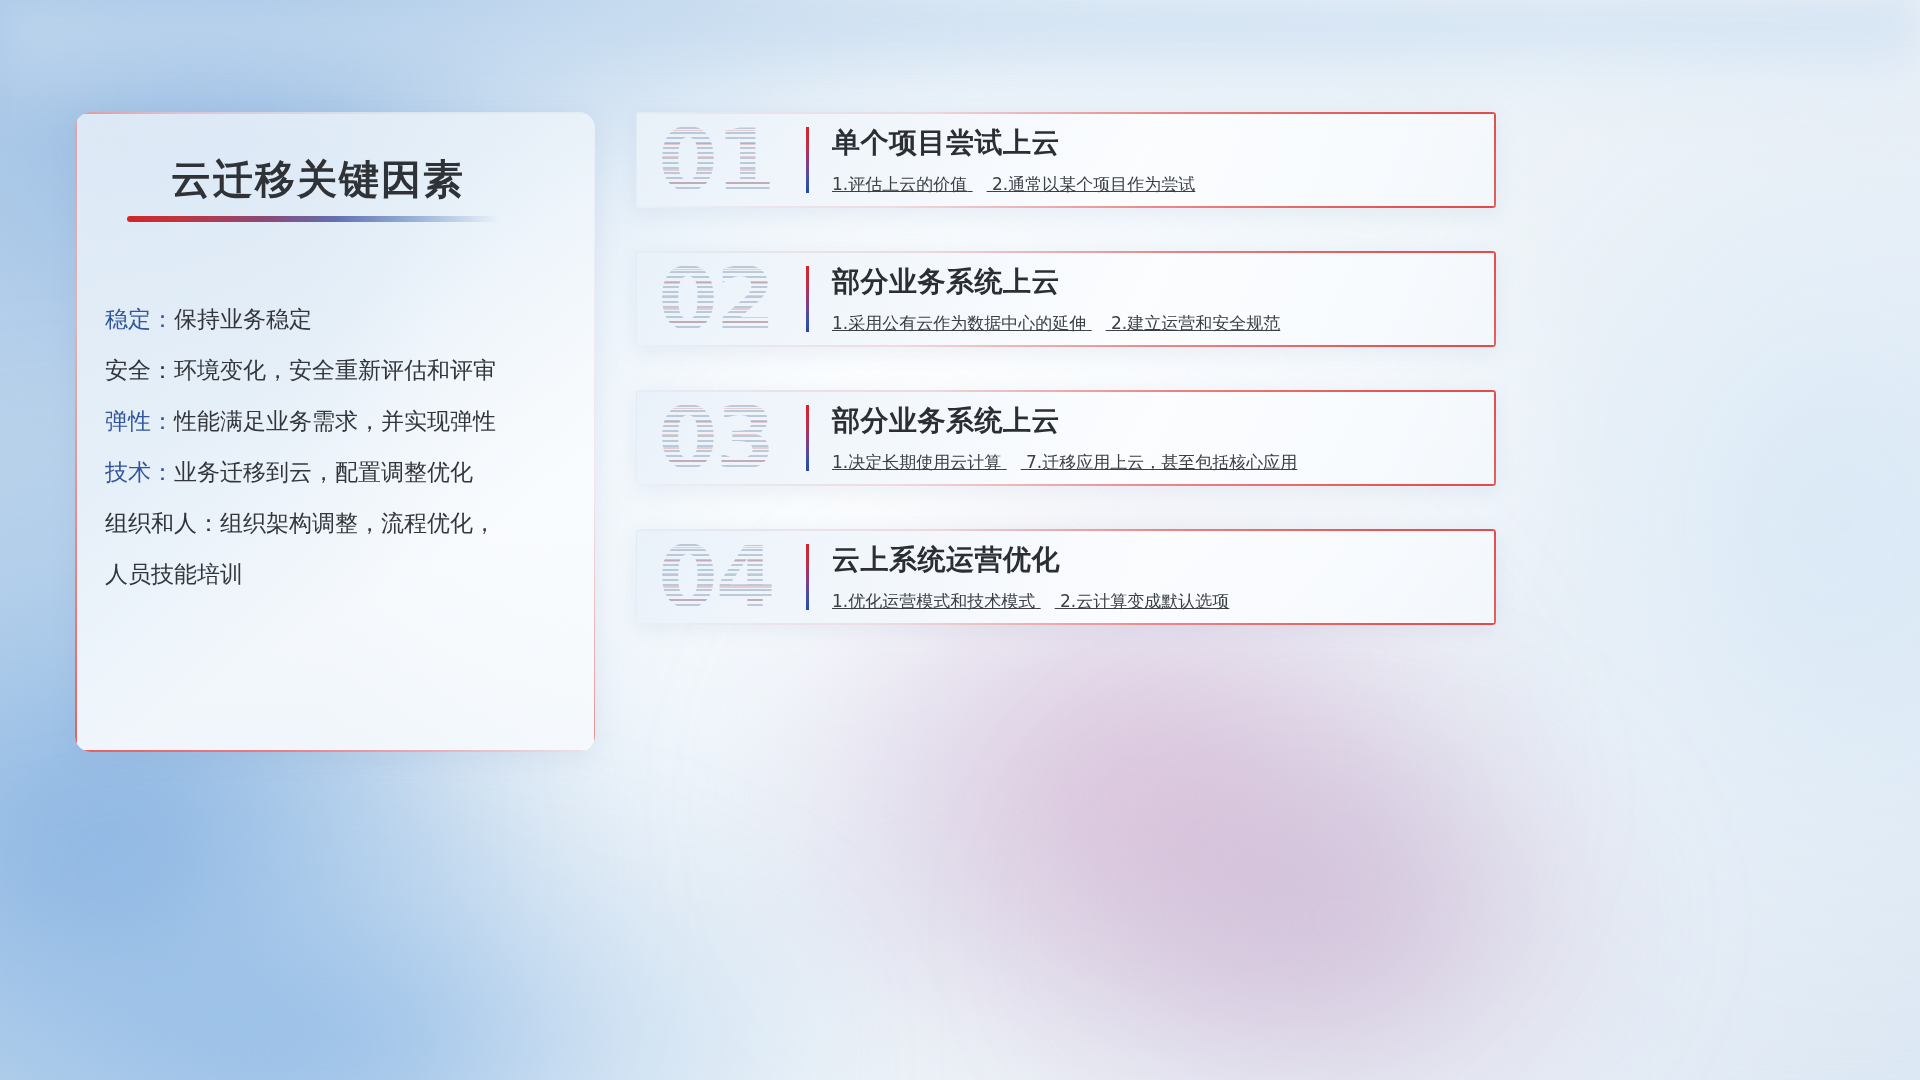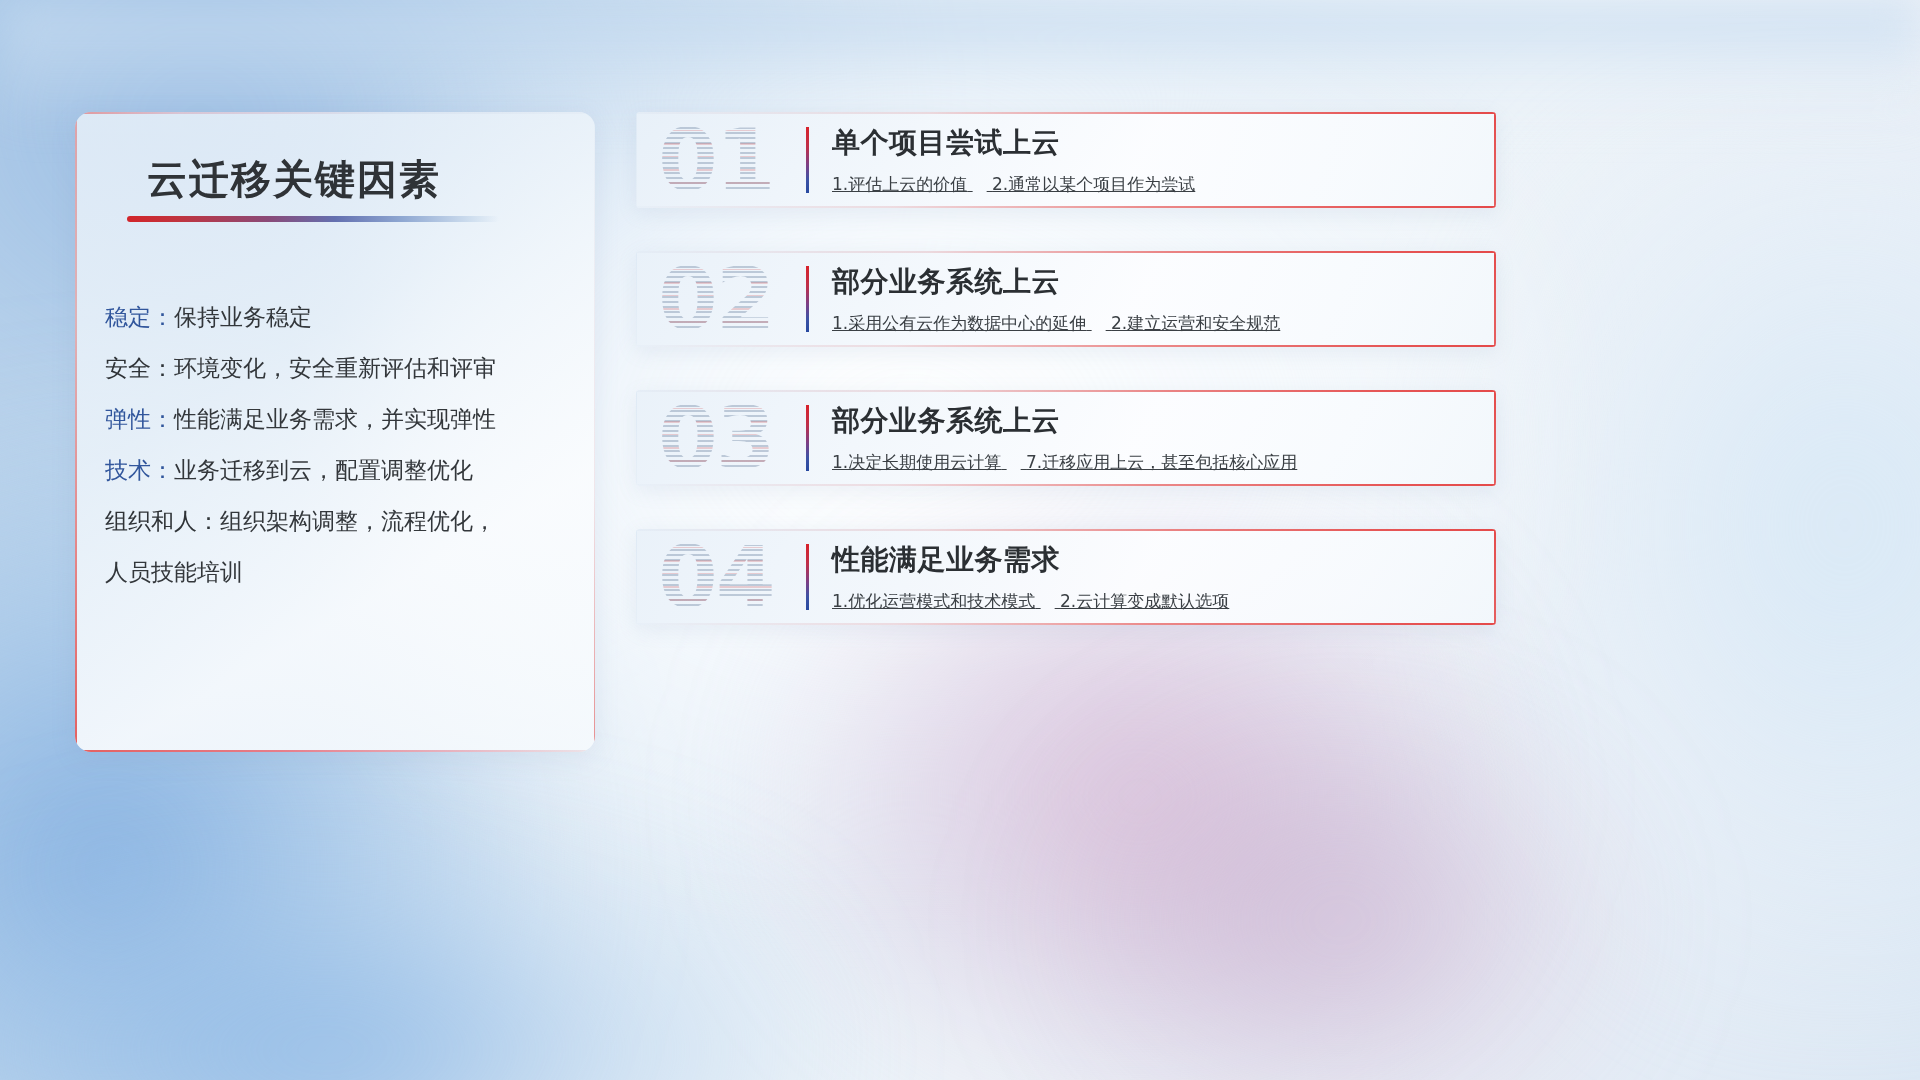--- a/index.html
+++ b/index.html
@@ -70,37 +70,37 @@
   .edge-top{left:0;top:0;width:100%;height:1.5px;
     background:linear-gradient(90deg,rgba(226,84,84,.55) 0%,rgba(208,128,150,.35) 20%,rgba(210,220,235,.5) 60%,rgba(225,233,243,.4) 100%);}
   .edge-left{left:0;top:0;width:1.5px;height:100%;
     background:linear-gradient(180deg,rgba(224,92,92,.5) 0%,rgba(222,120,120,.5) 32%,rgba(228,96,96,.75) 70%,rgba(226,80,80,.9) 100%);}
   .edge-bottom{left:0;bottom:0;width:100%;height:1.8px;
     background:linear-gradient(90deg,rgba(226,80,80,.9) 0%,rgba(228,96,110,.8) 40%,rgba(222,122,140,.55) 72%,rgba(215,170,180,.25) 100%);}
   .edge-right{right:0;top:0;width:1.5px;height:100%;
     background:linear-gradient(180deg,rgba(222,232,243,.2) 0%,rgba(220,180,190,.3) 60%,rgba(226,96,96,.7) 100%);}
 
   #panel-title{
-    position:absolute;left:72px;top:40px;
+    position:absolute;left:96px;top:40px;
     font-size:40px;font-weight:700;color:#2f3337;letter-spacing:2px;
     font-family:"DejaVu Sans","Liberation Sans",sans-serif;
   }
   #title-underline{
     position:absolute;left:52px;top:104px;width:372px;height:6px;border-radius:3px;
     background:linear-gradient(90deg,#d2252a 0%,#c0343f 14%,#8a4a78 38%,#6370b0 56%,#8fa8d2 74%,#cdddee 92%,rgba(226,238,248,0) 100%);
   }
 
   #factor-list{
     position:absolute;left:30px;top:196px;right:18px;
   }
   .factor-row{
     display:flex;align-items:baseline;
     font-size:23px;line-height:1;
     margin-bottom:28px;white-space:nowrap;
-    font-family:Liberation Mono, monospace;
+    font-family:Liberation Sans, sans-serif;
   }
   .factor-label{font-weight:400;}
   .factor-label.accent{color:#31569c;}
   .factor-label.plain{color:#2f3337;}
   .factor-text{color:#33373b;}
   .factor-row.cont{margin-bottom:12px;}
 
   
   #cards{position:absolute;left:636px;top:112px;z-index:5;}
   .card{
@@ -277,21 +277,21 @@
 
   <div class="card">
     <div class="c-edge c-top"></div>
     <div class="c-edge c-right"></div>
     <div class="c-edge c-bottom"></div>
     <div class="c-edge c-left"></div>
     <div class="card-num">04</div>
     <div class="card-num-tint">04</div>
     <div class="card-bar"></div>
     <div class="card-body">
-      <div class="card-title">性能满足业务需求</div>
+      <div class="card-title">云上系统运营优化</div>
       <div class="card-desc">
         <span>1.优化运营模式和技术模式</span>
         <span class="gap"></span>
         <span>2.云计算变成默认选项</span>
       </div>
     </div>
   </div>
 
 </div>
 

